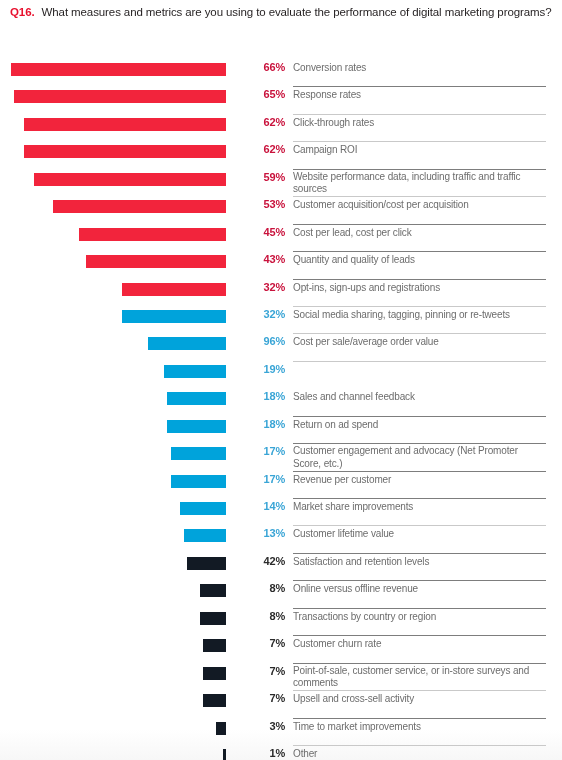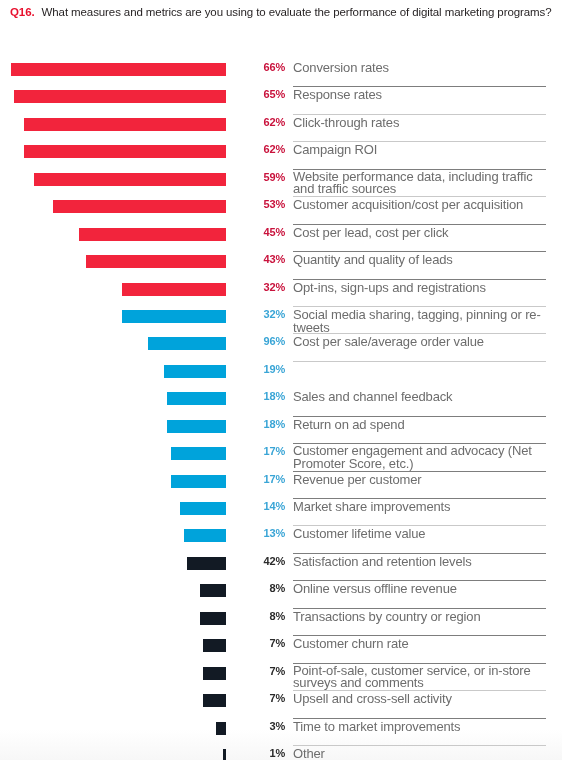--- a/index.html
+++ b/index.html
@@ -101,21 +101,21 @@
     top: 0px;
     width: 253px;
     height: 27.45px;
     box-sizing: border-box;
     border-bottom: 1px solid #7d7d7d;
   }
   .label-cell.light-rule { border-bottom-color: #c9c9c9; }
   .label-text {
     display: block;
     color: #6d6d6d;
-    font-size: 13px;
+    font-size: 10px;
     line-height: 12.6px;
     padding-top: 2px;
     letter-spacing: -0.15px;
   }
   .label-cell.two-line .label-text { padding-top: 1px; }
 </style>
 </head>
 <body>
 
 <div id="question-header">

